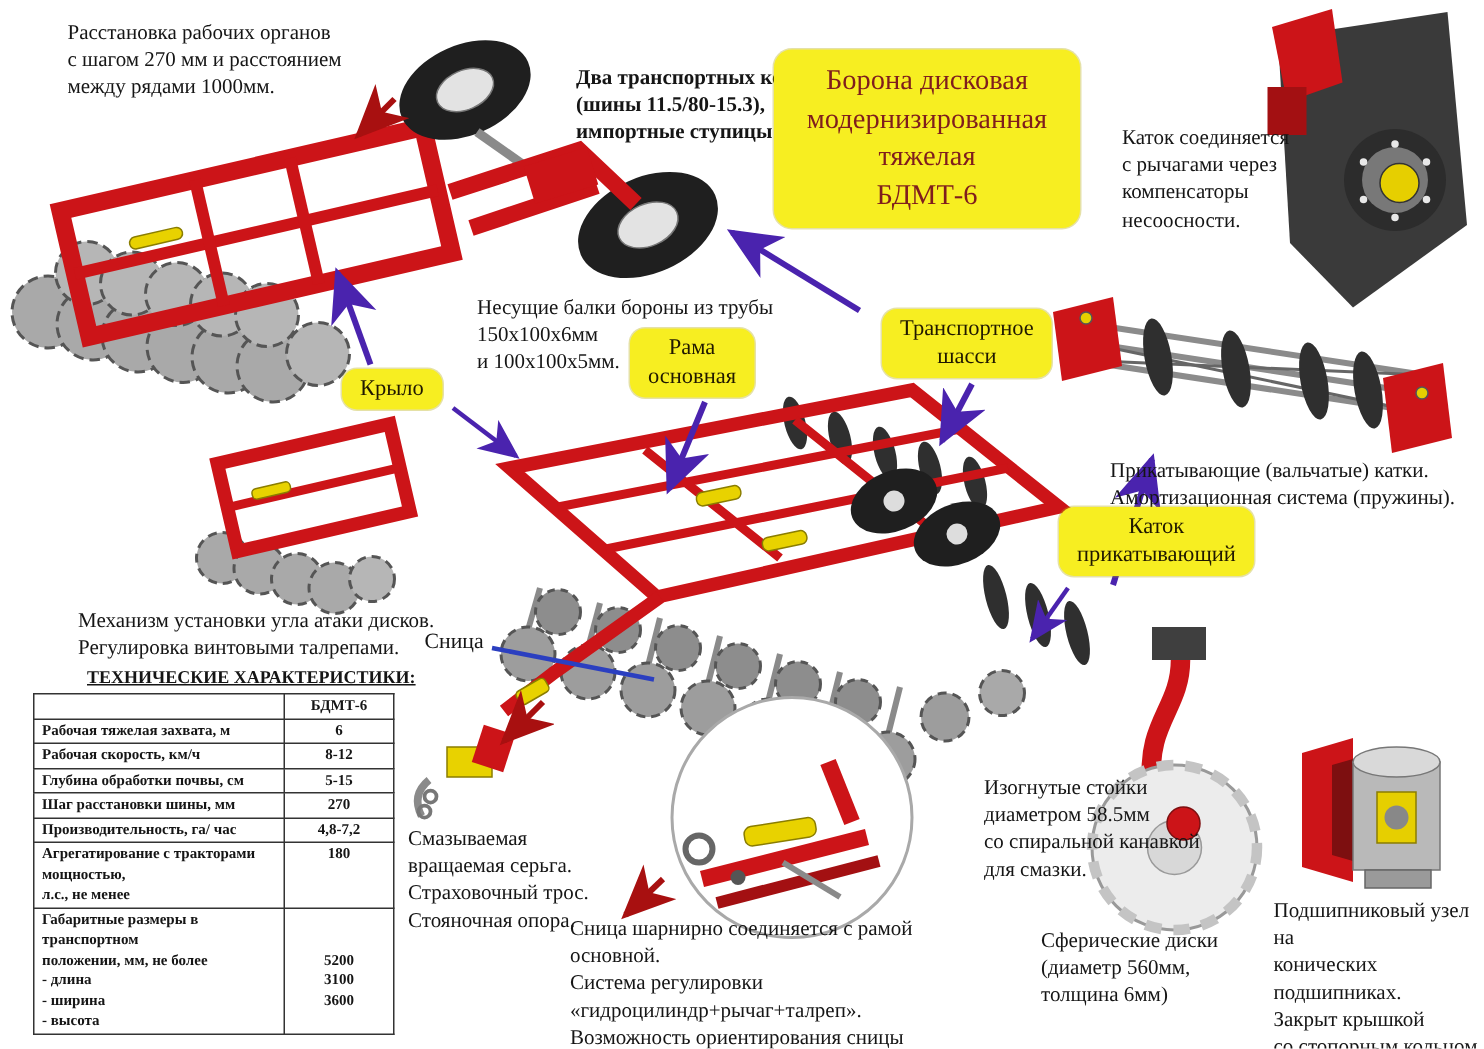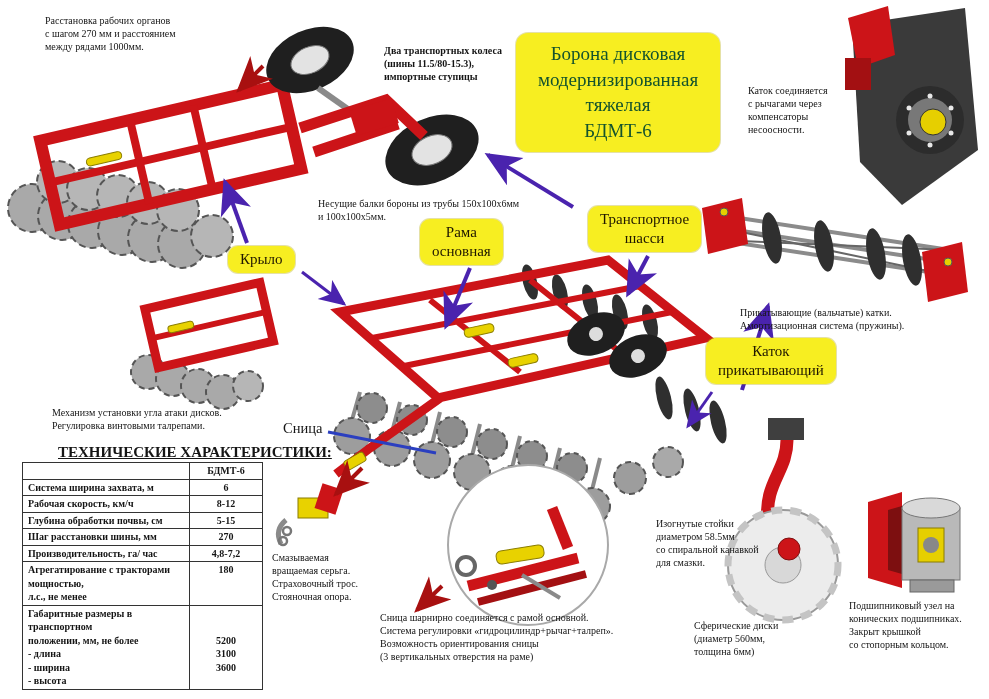--- a/index.html
+++ b/index.html
@@ -1,26 +1,26 @@
 <!DOCTYPE html>
 <html><head>
 <meta charset="utf-8">
 <style>
   html,body{margin:0;padding:0;}
   body{width:989px;height:699px;position:relative;background:#ffffff;overflow:hidden;
        font-family:"Liberation Serif", serif;color:#151515;}
   #art{position:absolute;left:0;top:0;z-index:0;}
-  .note{position:absolute;z-index:2;font-size:10px;line-height:1.3;white-space:pre-line;}
+  .note{position:absolute;z-index:2;font-size:14px;line-height:1.3;white-space:pre-line;}
   .tag{position:absolute;z-index:3;background:#f7ee21;border-radius:10px;text-align:center;
        font-size:15px;line-height:1.25;padding:4px 12px;white-space:pre-line;color:#201800;
        box-shadow:0 0 0 1px rgba(180,170,0,.35);}
   .title-box{position:absolute;z-index:3;left:516px;top:33px;width:192px;background:#f7ee21;
        border-radius:12px;text-align:center;font-size:19px;line-height:1.35;padding:8px 6px;
-       white-space:pre-line;color:#14532d;box-shadow:0 0 0 1px rgba(180,170,0,.35);}
-  .tbl-head{position:absolute;z-index:2;left:58px;top:444px;font-size:15px;font-weight:bold;
+       white-space:pre-line;color:#7f1d1d;box-shadow:0 0 0 1px rgba(180,170,0,.35);}
+  .tbl-head{position:absolute;z-index:2;left:58px;top:444px;font-size:12px;font-weight:bold;
        text-decoration:underline;}
   .spec-table{position:absolute;z-index:2;left:22px;top:462px;width:241px;border-collapse:collapse;
        font-size:10px;font-weight:bold;}
   .spec-table td{border:1px solid #333;padding:1px 5px;white-space:pre-line;line-height:1.35;}
   .spec-table td.val{width:62px;text-align:center;vertical-align:top;}
   .hitch-label{position:absolute;z-index:2;left:283px;top:420px;font-size:14.5px;}
 </style>
 </head>
 <body>
 
@@ -277,21 +277,21 @@
 Регулировка винтовыми талрепами.</div>
 
 <div class="tbl-head">ТЕХНИЧЕСКИЕ ХАРАКТЕРИСТИКИ:</div>
 <table class="spec-table">
   <tbody>
       <tr>
     <td></td>
     <td class="val">БДМТ-6</td>
   </tr>
   <tr>
-        <td>Система ширина захвата, м</td>
+        <td>Рабочая тяжелая захвата, м</td>
         <td class="val">6</td>
       </tr>
   <tr>
         <td>Рабочая скорость, км/ч</td>
         <td class="val">8-12</td>
       </tr>
   <tr>
         <td>Глубина обработки почвы, см</td>
         <td class="val">5-15</td>
       </tr>

